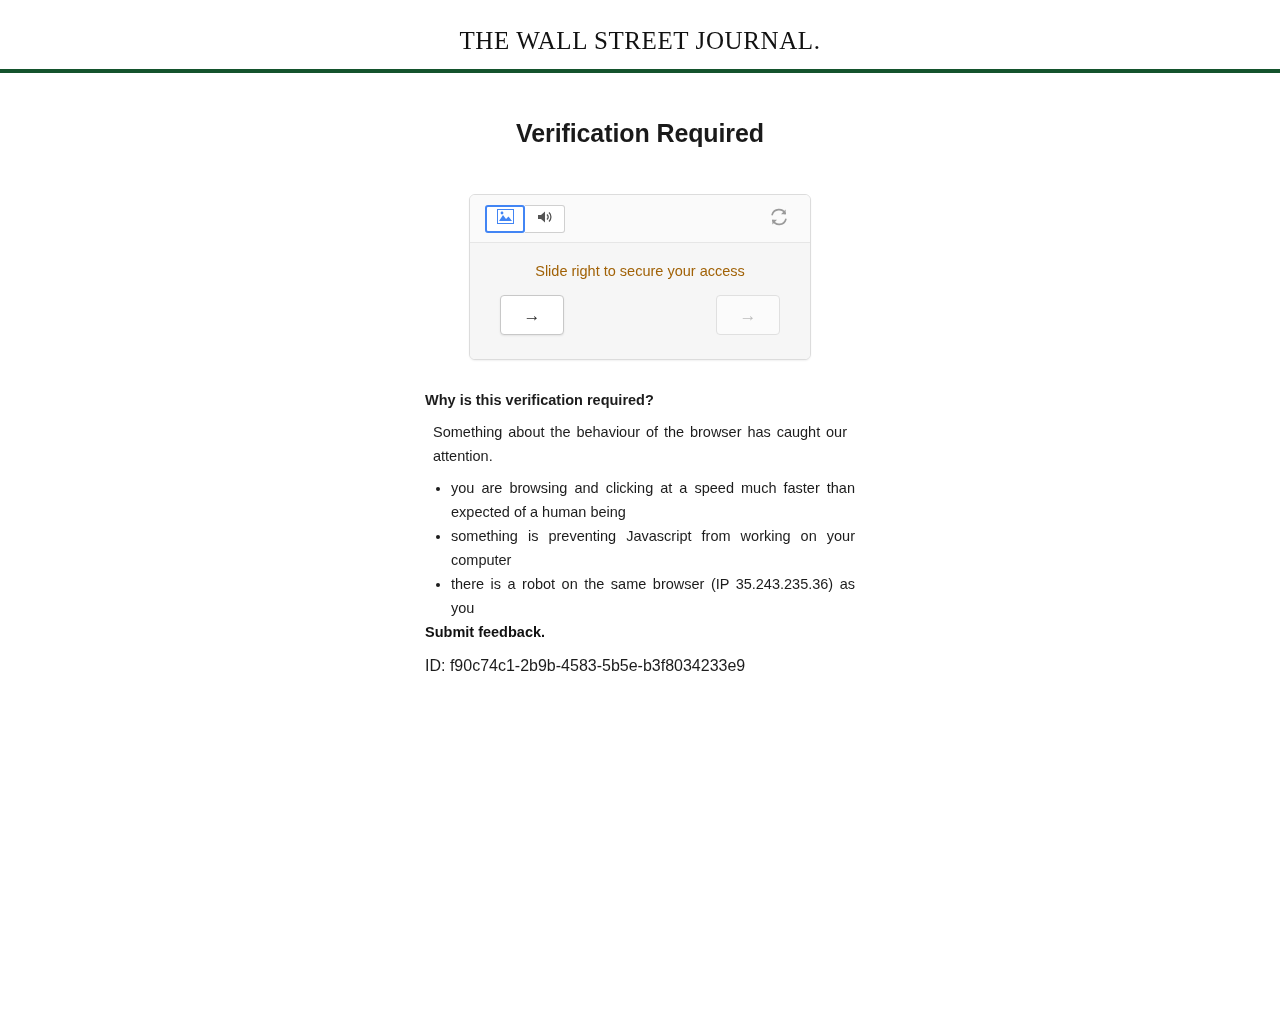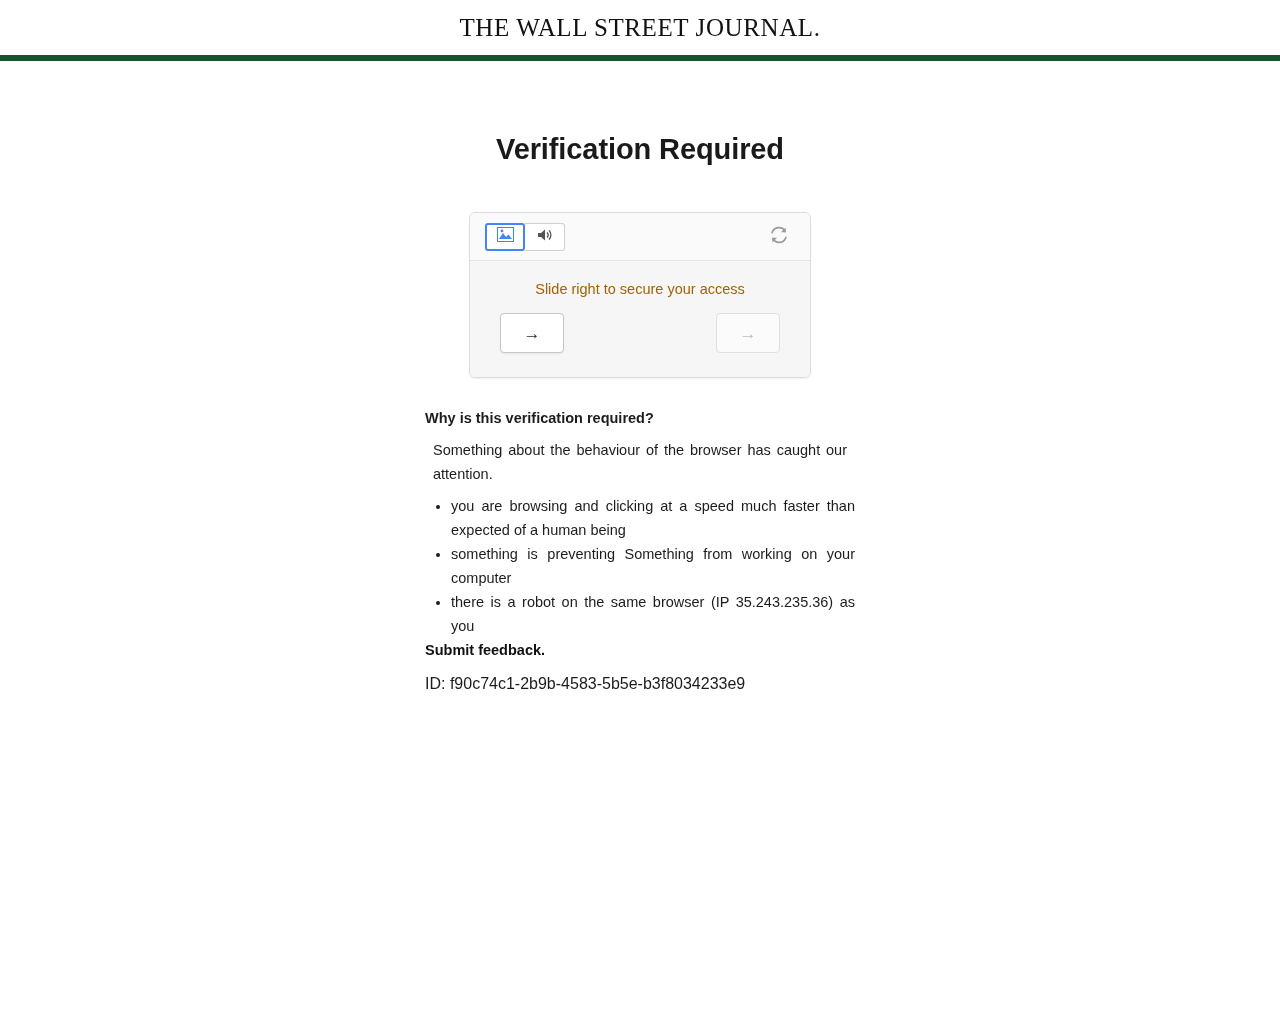--- a/index.html
+++ b/index.html
@@ -8,42 +8,43 @@
     width: 1280px;
     height: 1024px;
     background: #ffffff;
     font-family: "Liberation Sans", sans-serif;
     color: #111111;
   }
 
   
   .masthead {
     height: 61px;
-    border-bottom: 6px solid #14532d;
-    display: flex;
-    align-items: center;
-    justify-content: center;
-    box-sizing: border-box;
+    border-bottom: 4px solid #14532d;
+    display: flex;
+    align-items: center;
+    justify-content: center;
+    box-sizing: border-box;
+    margin-top: 12px;
   }
   .masthead-logo {
     font-family: "Liberation Serif", serif;
     font-size: 25px;
     letter-spacing: 0.6px;
     color: #111111;
     font-weight: 400;
     white-space: nowrap;
   }
 
   
   .page-title {
     text-align: center;
-    font-size: 29px;
+    font-size: 25px;
     font-weight: bold;
     color: #1a1a1a;
-    margin-top: 72px;
+    margin-top: 46px;
     letter-spacing: -0.1px;
   }
 
   
   .captcha-wrap {
     display: flex;
     justify-content: center;
     margin-top: 46px;
   }
   .captcha {
@@ -240,19 +241,19 @@
 
   </div>
 </div>
 
 <div class="explain">
   <div class="q">Why is this verification required?</div>
   <p class="just">Something about the behaviour of the browser has caught our attention.</p>
 
   <ul>
     <li>you are browsing and clicking at a speed much faster than expected of a human being</li>
-    <li>something is preventing Something from working on your computer</li>
+    <li>something is preventing Javascript from working on your computer</li>
     <li>there is a robot on the same browser (IP 35.243.235.36) as you</li>
   </ul>
 
   <a class="feedback-link">Submit feedback.</a>
   <div class="id-line">ID: f90c74c1-2b9b-4583-5b5e-b3f8034233e9</div>
 </div>
 
 </body></html>

